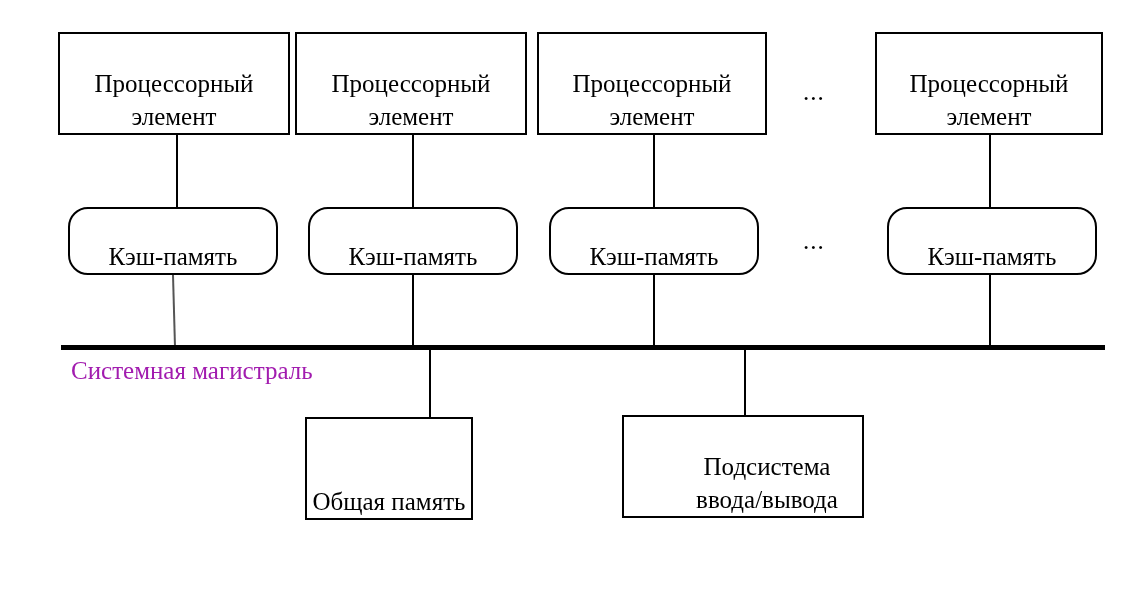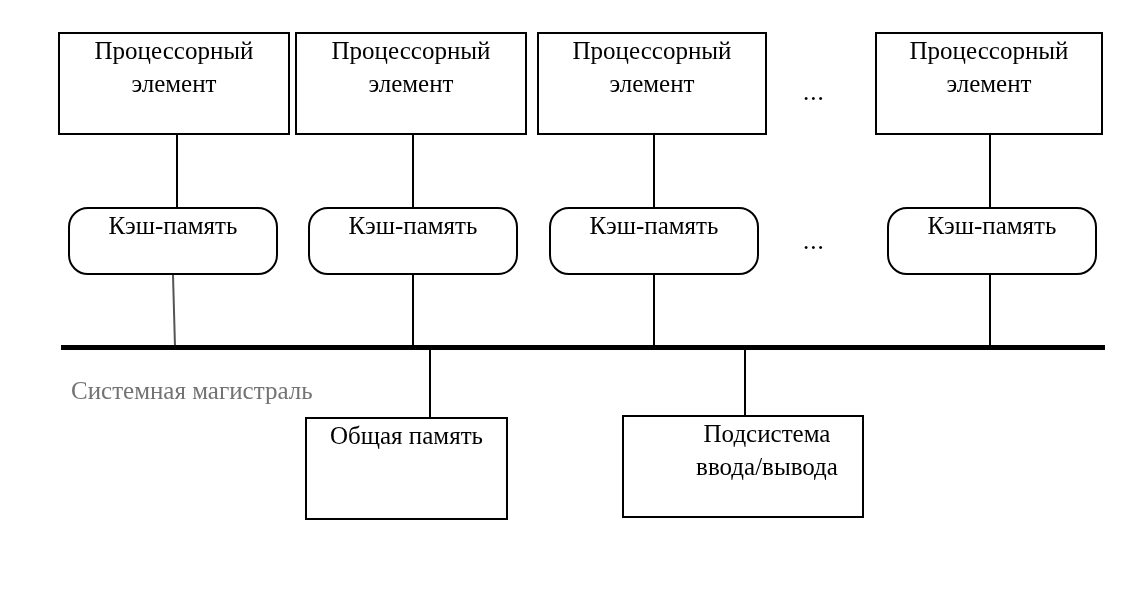--- a/index.html
+++ b/index.html
@@ -14,21 +14,21 @@
     background: #ffffff;
     font-family: "Liberation Serif", "DejaVu Serif", serif;
     overflow: hidden;
   }
   .node {
     position: absolute;
     box-sizing: border-box;
     border: 2px solid #000000;
     background: #ffffff;
     display: flex;
-    align-items: flex-start;
+    align-items: flex-end;
     justify-content: center;
     text-align: center;
     color: #000000;
     line-height: 1.32;
     z-index: 3;
   }
   .node .label {
     display: block;
     padding: 0 4px;
     white-space: pre-line;
@@ -49,24 +49,23 @@
   }
   .bus-line {
     position: absolute;
     background: #000000;
     height: 5px;
     z-index: 2;
   }
   .bus-label {
     position: absolute;
     font-size: 25px;
-    color: #737373;
+    color: #a21caf;
     white-space: nowrap;
     z-index: 3;
-    margin-top: 20px;
   }
   .ellipsis {
     position: absolute;
     font-size: 25px;
     color: #000000;
     letter-spacing: 1px;
     z-index: 3;
   }
 </style>
 </head>
@@ -124,21 +123,21 @@
   <div class="connector" style="left:653px; top:275px; height:72px;"></div>
   <div class="connector" style="left:989px; top:275px; height:72px;"></div>
 
   <div class="bus-line" style="left:61px; top:345px; width:1044px;"></div>
 
   <div class="bus-label" style="left:71px; top:357px;">Системная магистраль</div>
 
   <div class="connector" style="left:429px; top:350px; height:68px;"></div>
   <div class="connector" style="left:744px; top:350px; height:66px;"></div>
 
-  <div class="node bottom-node" style="left:305px; top:417px; width:203px; height:103px;">
+  <div class="node bottom-node" style="left:305px; top:417px; width:168px; height:103px;">
     <span class="label">Общая память</span>
   </div>
 
   <div class="node bottom-node" style="left:622px; top:415px; width:242px; height:103px;padding-left:48px;">
     <span class="label">Подсистема
 ввода/вывода</span>
   </div>
 
 </div>
 

